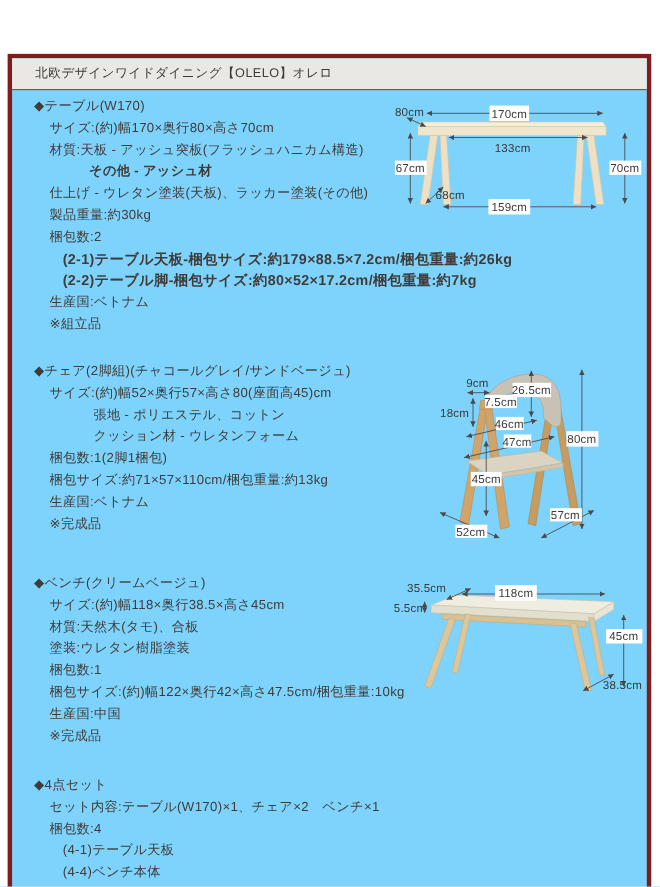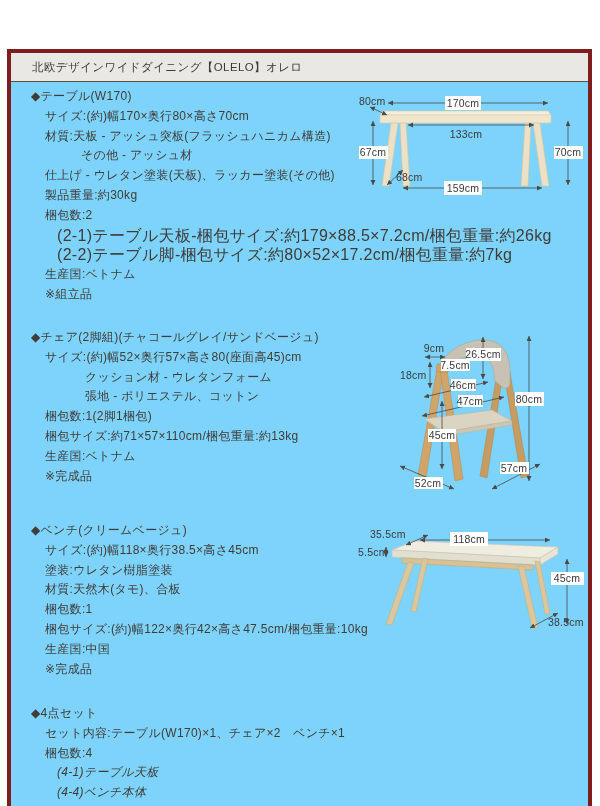--- a/index.html
+++ b/index.html
@@ -7,24 +7,24 @@
        font-family:"Liberation Sans","DejaVu Sans",sans-serif;}
   .frame{position:absolute;left:7px;top:9px;width:577px;height:794px;
          border:4px solid #7f1d1d;background:#7dd3fc;margin-top:40px;}
   .header{position:absolute;left:0;top:0;width:556px;height:28px;background:#e9e8e4;
           border-bottom:1px solid #55504b;font-size:11.5px;color:#3e3a37;
           line-height:28px;padding-left:21px;letter-spacing:.4px;}
   .section{position:absolute;left:20px;color:#403c39;font-size:12px;
            line-height:19.8px;letter-spacing:.3px;white-space:nowrap;}
   .h{padding-left:0;}
   .ln{padding-left:14px;}
-  .ln2a{padding-left:50px;}
+  .ln2a{padding-left:50px;font-weight:bold;}
   .ln2b{padding-left:54px;}
-  .pkg{padding-left:26px;font-size:16px;}
-  .item{padding-left:26px;font-style:italic;}
+  .pkg{padding-left:26px;font-size:13px;font-weight:bold;}
+  .item{padding-left:26px;}
   .diag{position:absolute;}
   .diag text{font-size:10.5px;fill:#3a3a3a;letter-spacing:.2px;
              font-family:"Liberation Sans","DejaVu Sans",sans-serif;}
   .dim{stroke:#4a4a4a;stroke-width:0.8;fill:none;}
   .lbl-bg{fill:#ffffff;}
 </style>
 </head>
 <body>
 
 <div class="frame">
@@ -79,22 +79,22 @@
     <line class="dim" x1="29" y1="94" x2="45" y2="79" marker-start="url(#mt)" marker-end="url(#mt)"></line>
     <text x="38" y="90">68cm</text>
     <line class="dim" x1="45" y1="97" x2="184" y2="97" marker-start="url(#mt)" marker-end="url(#mt)"></line>
     <rect class="lbl-bg" x="86" y="90" width="38" height="14"></rect>
     <text x="105" y="101" text-anchor="middle">159cm</text>
   </svg>
 
   <div class="section" style="top:275px">
     <div class="h">◆チェア(2脚組)(チャコールグレイ/サンドベージュ)</div>
     <div class="ln">サイズ:(約)幅52×奥行57×高さ80(座面高45)cm</div>
+    <div class="ln2b">張地 - ポリエステル、コットン</div>
     <div class="ln2b">クッション材 - ウレタンフォーム</div>
-    <div class="ln2b">張地 - ポリエステル、コットン</div>
     <div class="ln">梱包数:1(2脚1梱包)</div>
     <div class="ln">梱包サイズ:約71×57×110cm/梱包重量:約13kg</div>
     <div class="ln">生産国:ベトナム</div>
     <div class="ln">※完成品</div>
   </div>
 
   <svg class="diag" style="left:377px;top:278px" width="180" height="172" viewBox="0 0 180 172">
     <defs>
       <marker id="mc" markerWidth="6" markerHeight="6" refX="5" refY="2.5" orient="auto-start-reverse" markerUnits="userSpaceOnUse">
         <path d="M0,0L5,2.5L0,5Z" fill="#4a4a4a"></path>
@@ -138,22 +138,22 @@
     <rect class="lbl-bg" x="26" y="146" width="29" height="12"></rect>
     <text x="40" y="156" text-anchor="middle">52cm</text>
     <line class="dim" x1="104" y1="158" x2="152" y2="133" marker-start="url(#mc)" marker-end="url(#mc)"></line>
     <rect class="lbl-bg" x="112" y="131" width="29" height="12"></rect>
     <text x="126" y="141" text-anchor="middle">57cm</text>
   </svg>
 
   <div class="section" style="top:468px">
     <div class="h">◆ベンチ(クリームベージュ)</div>
     <div class="ln">サイズ:(約)幅118×奥行38.5×高さ45cm</div>
+    <div class="ln">材質:天然木(タモ)、合板</div>
     <div class="ln">塗装:ウレタン樹脂塗装</div>
-    <div class="ln">材質:天然木(タモ)、合板</div>
     <div class="ln">梱包数:1</div>
     <div class="ln">梱包サイズ:(約)幅122×奥行42×高さ47.5cm/梱包重量:10kg</div>
     <div class="ln">生産国:中国</div>
     <div class="ln">※完成品</div>
   </div>
 
   <svg class="diag" style="left:335px;top:475px" width="242" height="105" viewBox="0 0 242 105">
     <defs>
       <marker id="mb" markerWidth="6" markerHeight="6" refX="5" refY="2.5" orient="auto-start-reverse" markerUnits="userSpaceOnUse">
         <path d="M0,0L5,2.5L0,5Z" fill="#4a4a4a"></path>

